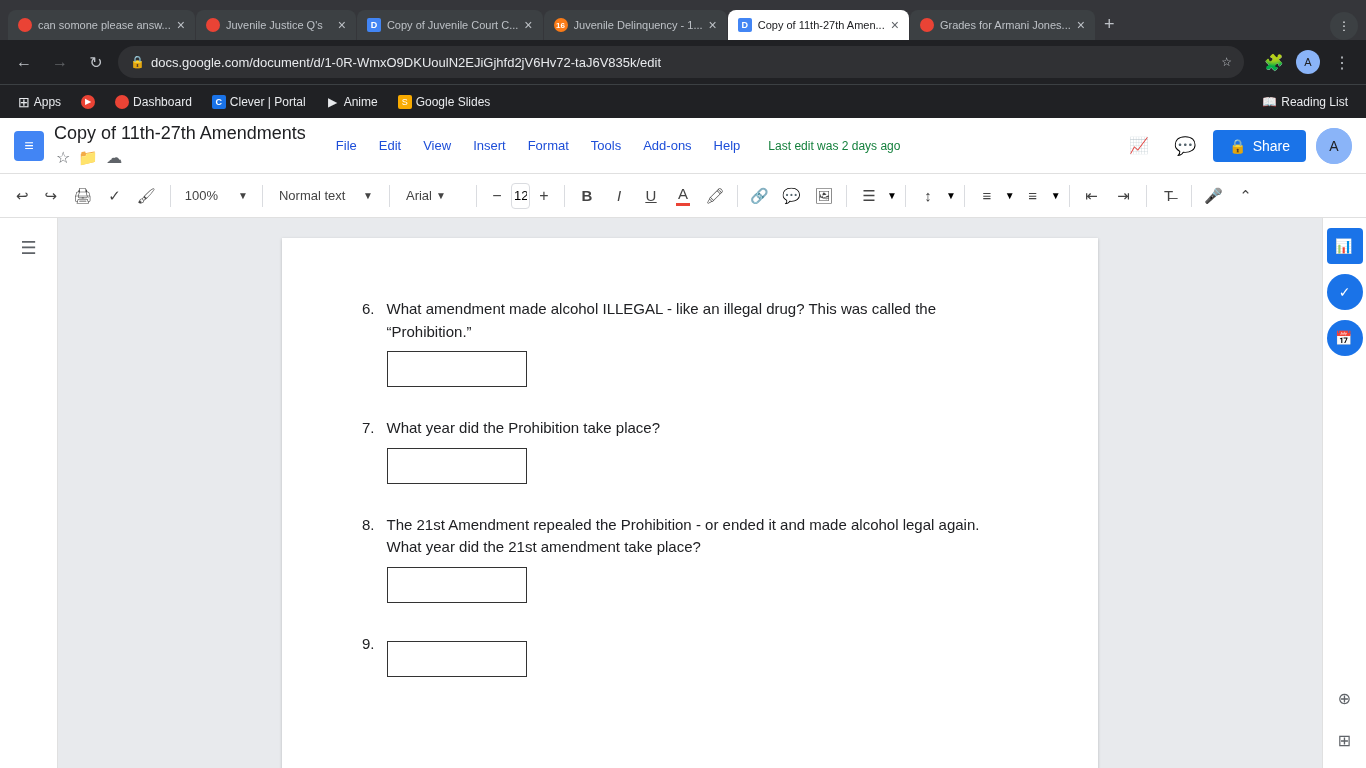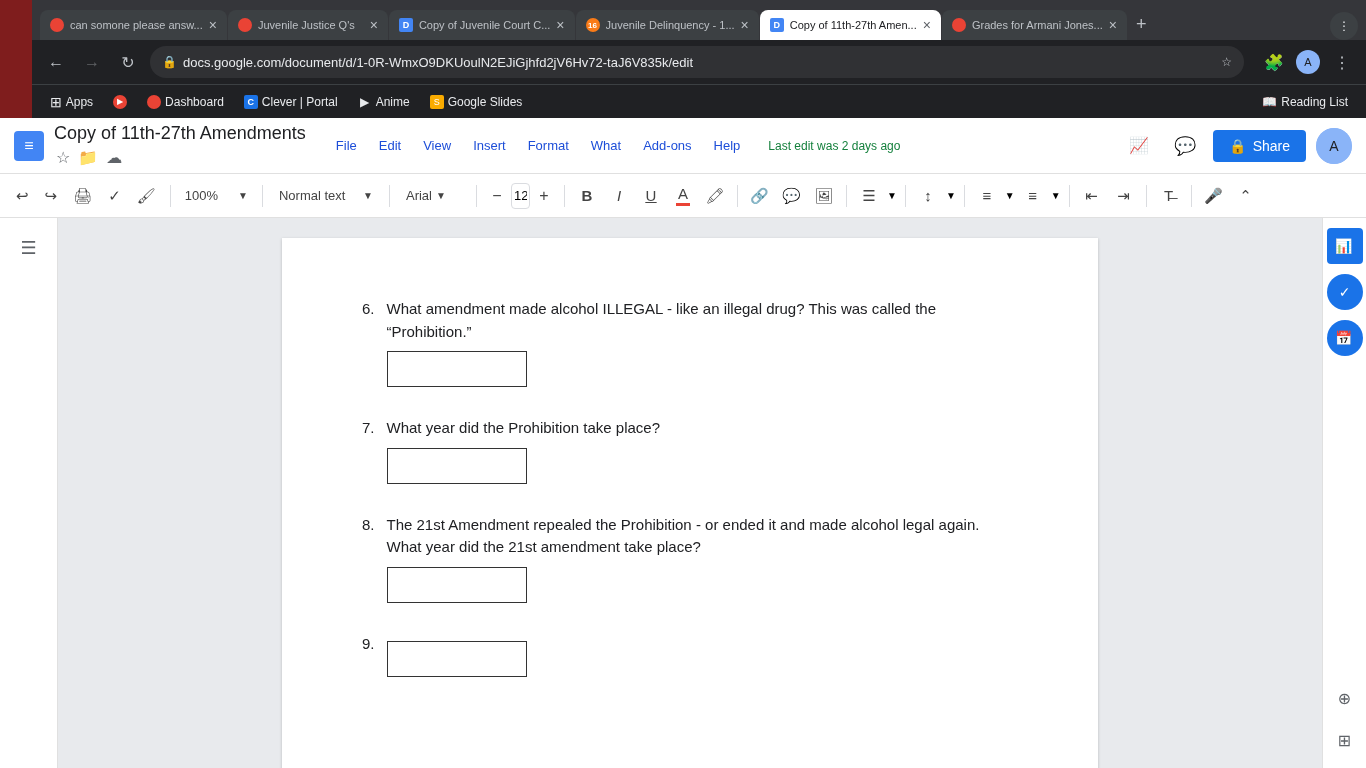--- a/index.html
+++ b/index.html
@@ -1,19 +1,19 @@
 <!DOCTYPE html>
 <html><head>
   <meta charset="utf-8">
   <style>
     * { margin: 0; padding: 0; box-sizing: border-box; }
     body { font-family: Arial, sans-serif; background: #fff; width: 1366px; height: 768px; overflow: hidden; }
 
     
-    .browser-chrome { background: #7f1d1d; width: 100%; padding-left: 32px; }
+    .browser-chrome { background: #a21caf; width: 100%; }
     
     
     .tab-bar { display: flex; align-items: flex-end; background: #35363a; padding: 8px 0 0 8px; height: 40px; gap: 1px; }
     .tab { display: flex; align-items: center; height: 30px; padding: 0 10px; border-radius: 8px 8px 0 0; font-size: 12px; color: #bdc1c6; background: #3c4043; max-width: 200px; min-width: 160px; cursor: pointer; gap: 6px; flex-shrink: 0; }
     .tab.active { background: #fff; color: #202124; }
     .tab-favicon { width: 14px; height: 14px; border-radius: 2px; flex-shrink: 0; }
     .tab-label { flex: 1; overflow: hidden; text-overflow: ellipsis; white-space: nowrap; font-size: 11px; }
     .tab-close { font-size: 14px; color: #bdc1c6; cursor: pointer; flex-shrink: 0; line-height: 1; }
     .tab.active .tab-close { color: #5f6368; }
     .tab-new { background: none; border: none; color: #bdc1c6; font-size: 18px; cursor: pointer; padding: 0 8px; align-self: center; }
@@ -211,21 +211,21 @@
         <button class="doc-action-btn">📁</button>
         <button class="doc-action-btn">☁</button>
       </div>
     </div>
     <div class="menu-bar">
       <span class="menu-item">File</span>
       <span class="menu-item">Edit</span>
       <span class="menu-item">View</span>
       <span class="menu-item">Insert</span>
       <span class="menu-item">Format</span>
-      <span class="menu-item">What</span>
+      <span class="menu-item">Tools</span>
       <span class="menu-item">Add-ons</span>
       <span class="menu-item">Help</span>
       <span class="last-edit">Last edit was 2 days ago</span>
     </div>
     <div class="header-right">
       <button class="header-icon-btn" style="font-size:16px;">📈</button>
       <button class="header-icon-btn">💬</button>
       <button class="share-btn">
         <span>🔒</span>
         <span>Share</span>

